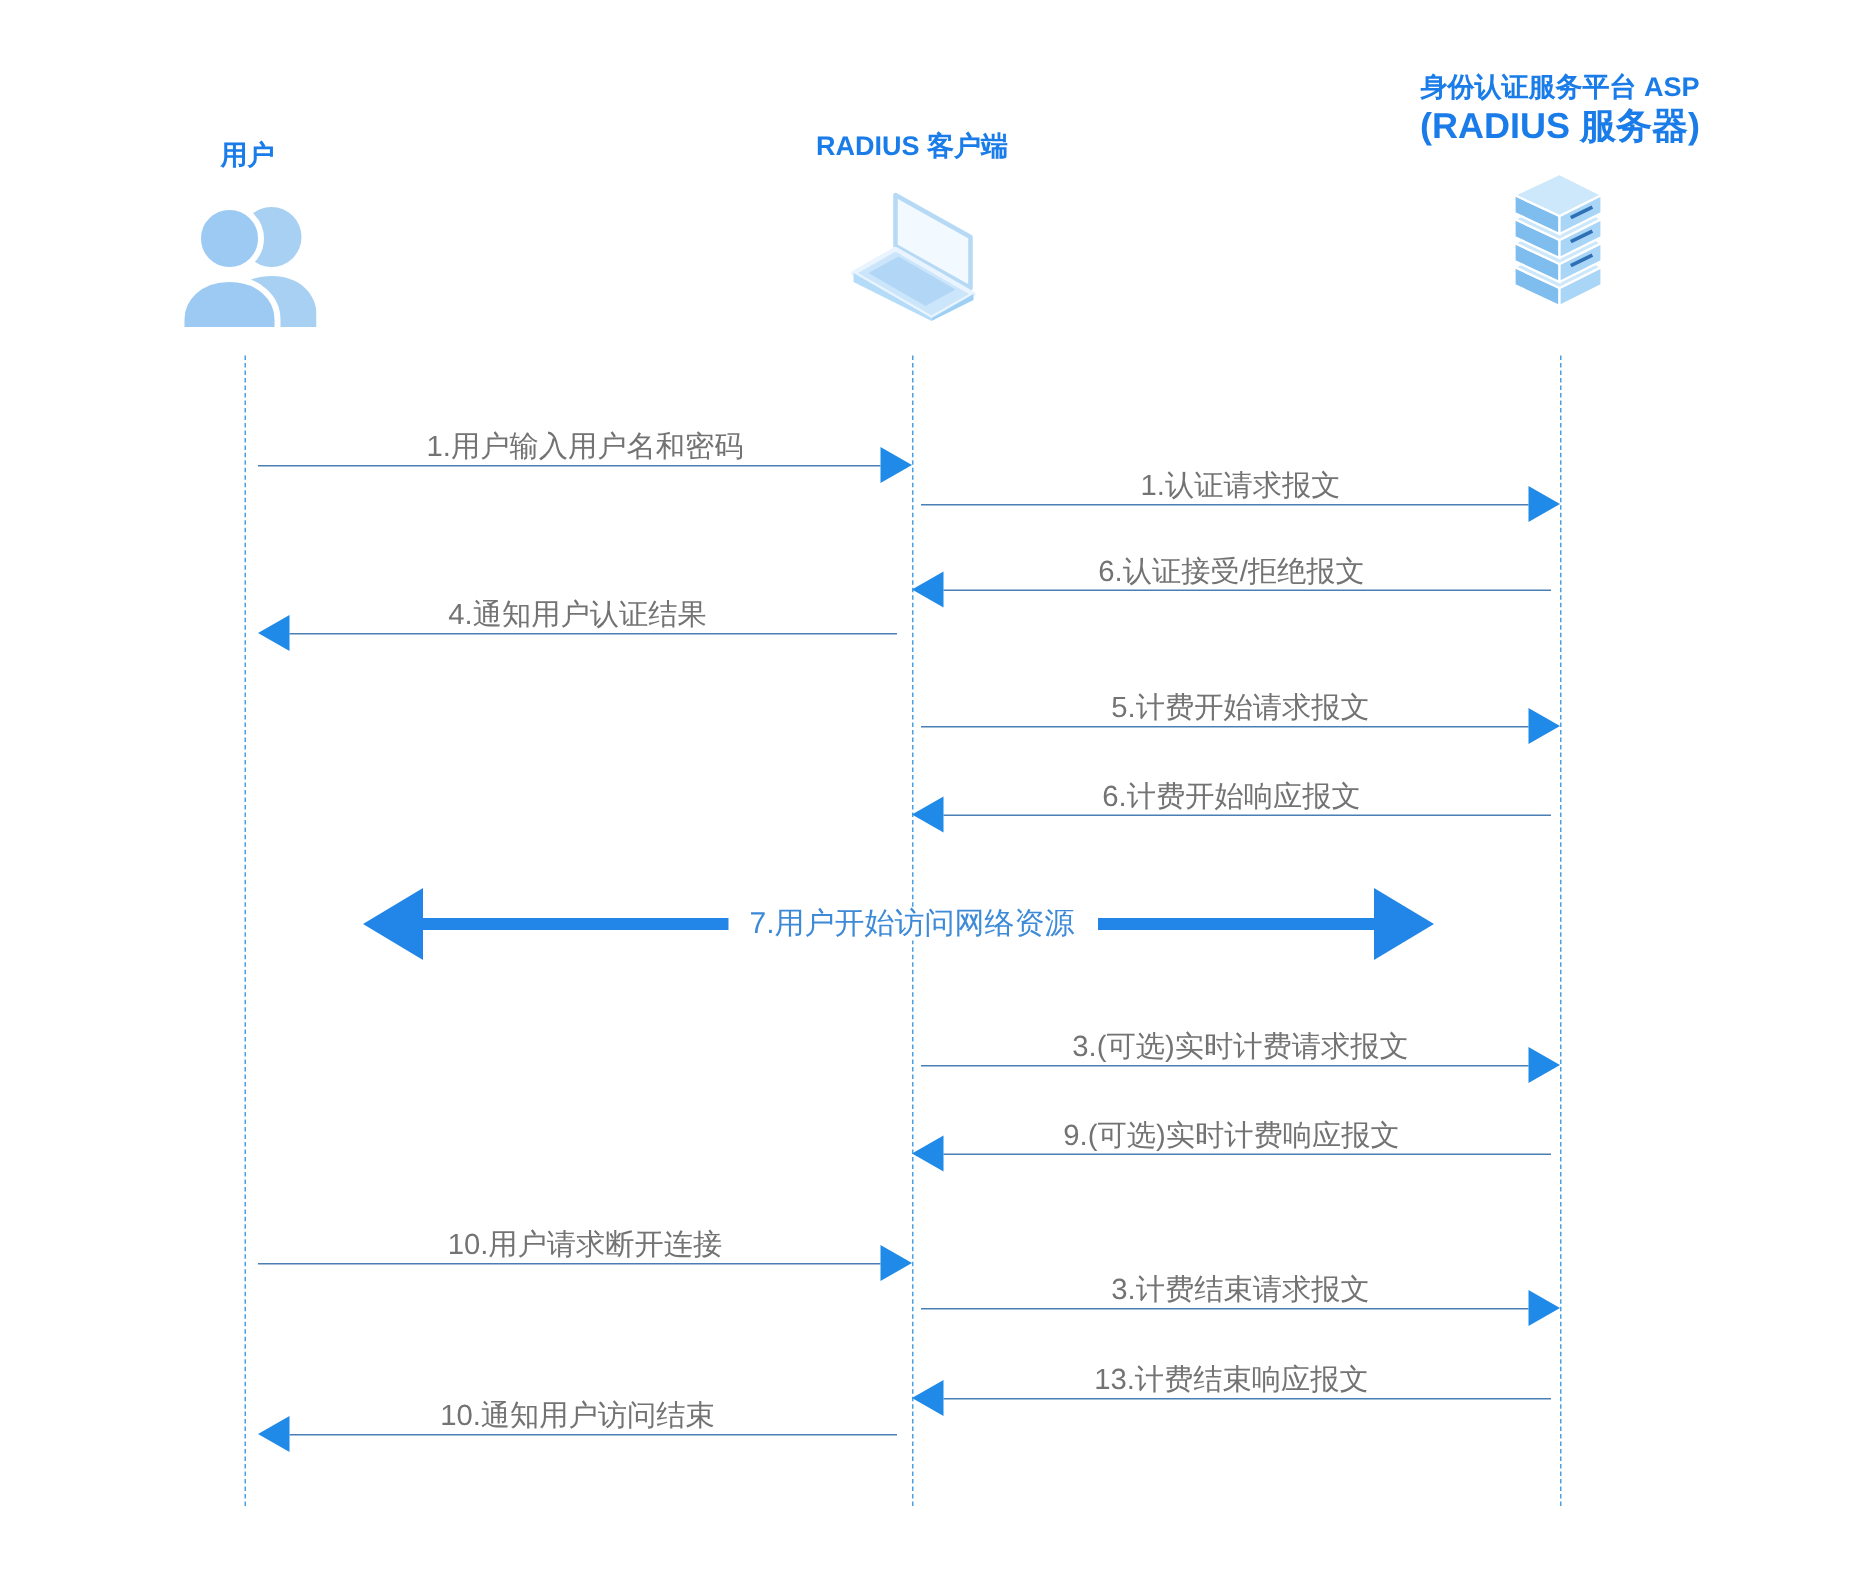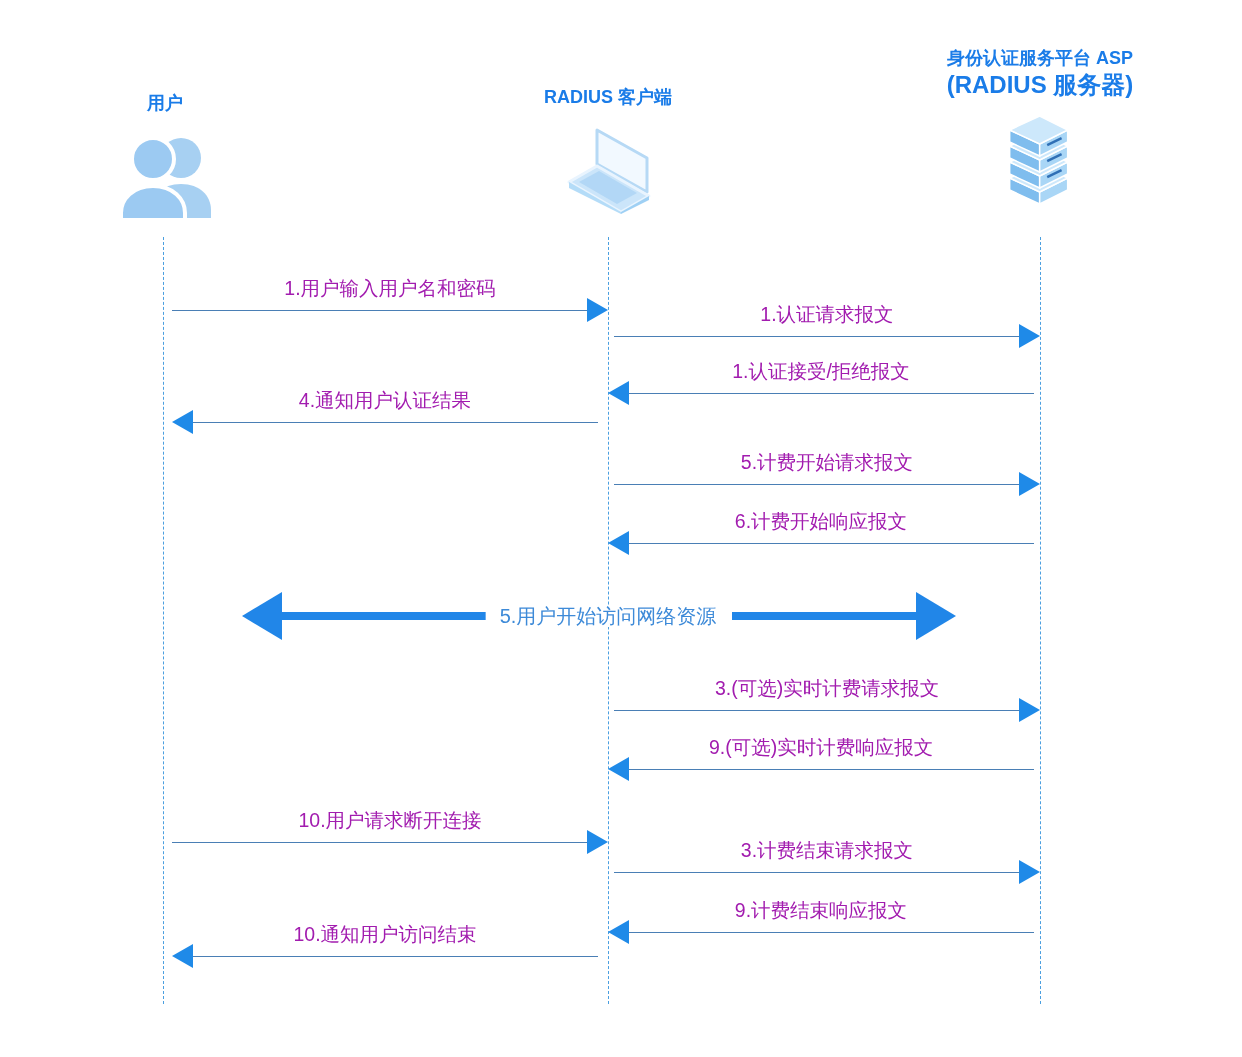--- a/index.html
+++ b/index.html
@@ -59,25 +59,25 @@
   }
   .msg-line {
     position: absolute;
     left: 0;
     top: 0;
     height: 0;
     border-top: 1.6px solid #4a7fb5;
   }
   .msg-label {
     position: absolute;
-    bottom: 12px;
+    bottom: 2px;
     width: 100%;
     text-align: center;
     font-size: 19.5px;
-    color: #a21caf;
+    color: #737373;
     white-space: nowrap;
     line-height: 1;
   }
   .arrowhead {
     position: absolute;
     top: 50%;
     width: 0;
     height: 0;
   }
   .arrowhead.right {
@@ -219,21 +219,21 @@
 
   <div class="msg" style="left:614px; top:336px; width:426px;">
     <div class="msg-line" style="width:405px;"></div>
     <div class="arrowhead right" style="left:405px;"></div>
     <div class="msg-label">1.认证请求报文</div>
   </div>
 
   <div class="msg" style="left:608px; top:393px; width:426px;">
     <div class="msg-line" style="left:21px; width:405px;"></div>
     <div class="arrowhead left" style="left:0px;"></div>
-    <div class="msg-label">1.认证接受/拒绝报文</div>
+    <div class="msg-label">6.认证接受/拒绝报文</div>
   </div>
 
   <div class="msg" style="left:172px; top:422px; width:426px;">
     <div class="msg-line" style="left:21px; width:405px;"></div>
     <div class="arrowhead left" style="left:0px;"></div>
     <div class="msg-label">4.通知用户认证结果</div>
   </div>
 
   <div class="msg" style="left:614px; top:484px; width:426px;">
     <div class="msg-line" style="width:405px;"></div>
@@ -245,21 +245,21 @@
     <div class="msg-line" style="left:21px; width:405px;"></div>
     <div class="arrowhead left" style="left:0px;"></div>
     <div class="msg-label">6.计费开始响应报文</div>
   </div>
 
   <div class="msg-wide" style="left:242px; top:616px; width:714px;">
     <div class="head left" style="left:0px;"></div>
     <div class="bar" style="left:40px; width:440px;"></div>
     <div class="bar" style="left:490px; width:184px;"></div>
     <div class="head right" style="left:674px;"></div>
-    <div class="wide-label" style="left:366px;">5.用户开始访问网络资源</div>
+    <div class="wide-label" style="left:366px;">7.用户开始访问网络资源</div>
   </div>
 
   <div class="msg" style="left:614px; top:710px; width:426px;">
     <div class="msg-line" style="width:405px;"></div>
     <div class="arrowhead right" style="left:405px;"></div>
     <div class="msg-label">3.(可选)实时计费请求报文</div>
   </div>
 
   <div class="msg" style="left:608px; top:769px; width:426px;">
     <div class="msg-line" style="left:21px; width:405px;"></div>
@@ -275,21 +275,21 @@
 
   <div class="msg" style="left:614px; top:872px; width:426px;">
     <div class="msg-line" style="width:405px;"></div>
     <div class="arrowhead right" style="left:405px;"></div>
     <div class="msg-label">3.计费结束请求报文</div>
   </div>
 
   <div class="msg" style="left:608px; top:932px; width:426px;">
     <div class="msg-line" style="left:21px; width:405px;"></div>
     <div class="arrowhead left" style="left:0px;"></div>
-    <div class="msg-label">9.计费结束响应报文</div>
+    <div class="msg-label">13.计费结束响应报文</div>
   </div>
 
   <div class="msg" style="left:172px; top:956px; width:426px;">
     <div class="msg-line" style="left:21px; width:405px;"></div>
     <div class="arrowhead left" style="left:0px;"></div>
     <div class="msg-label">10.通知用户访问结束</div>
   </div>
 
 </div>
 

